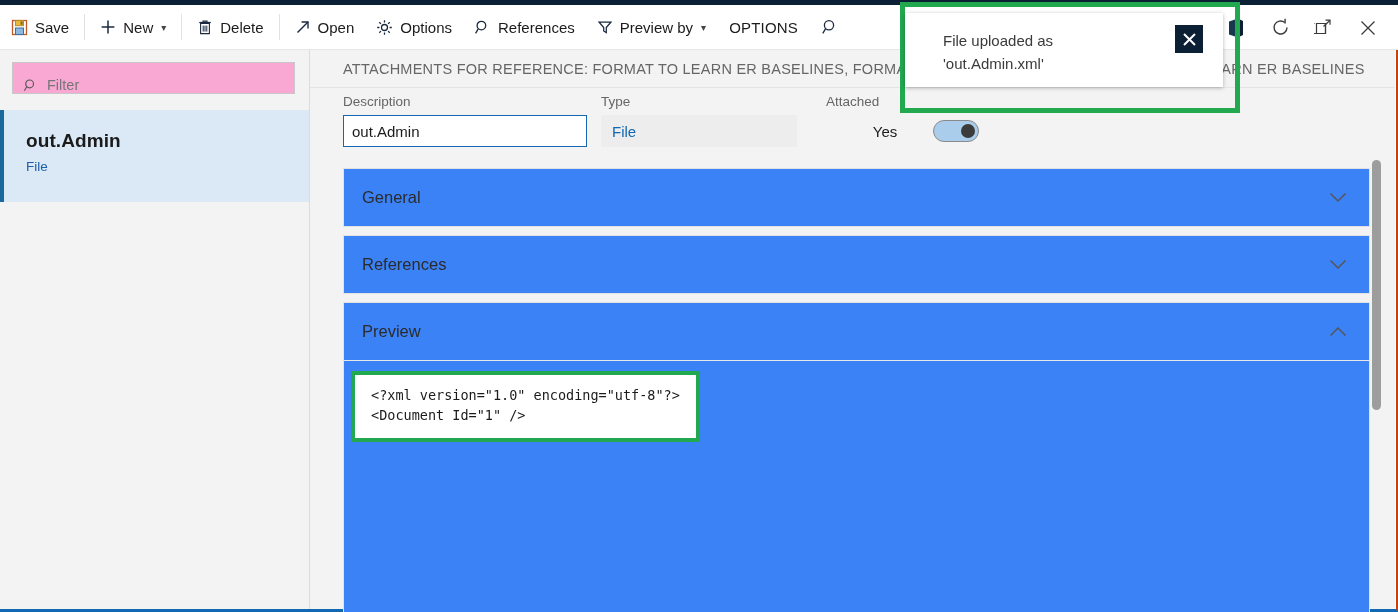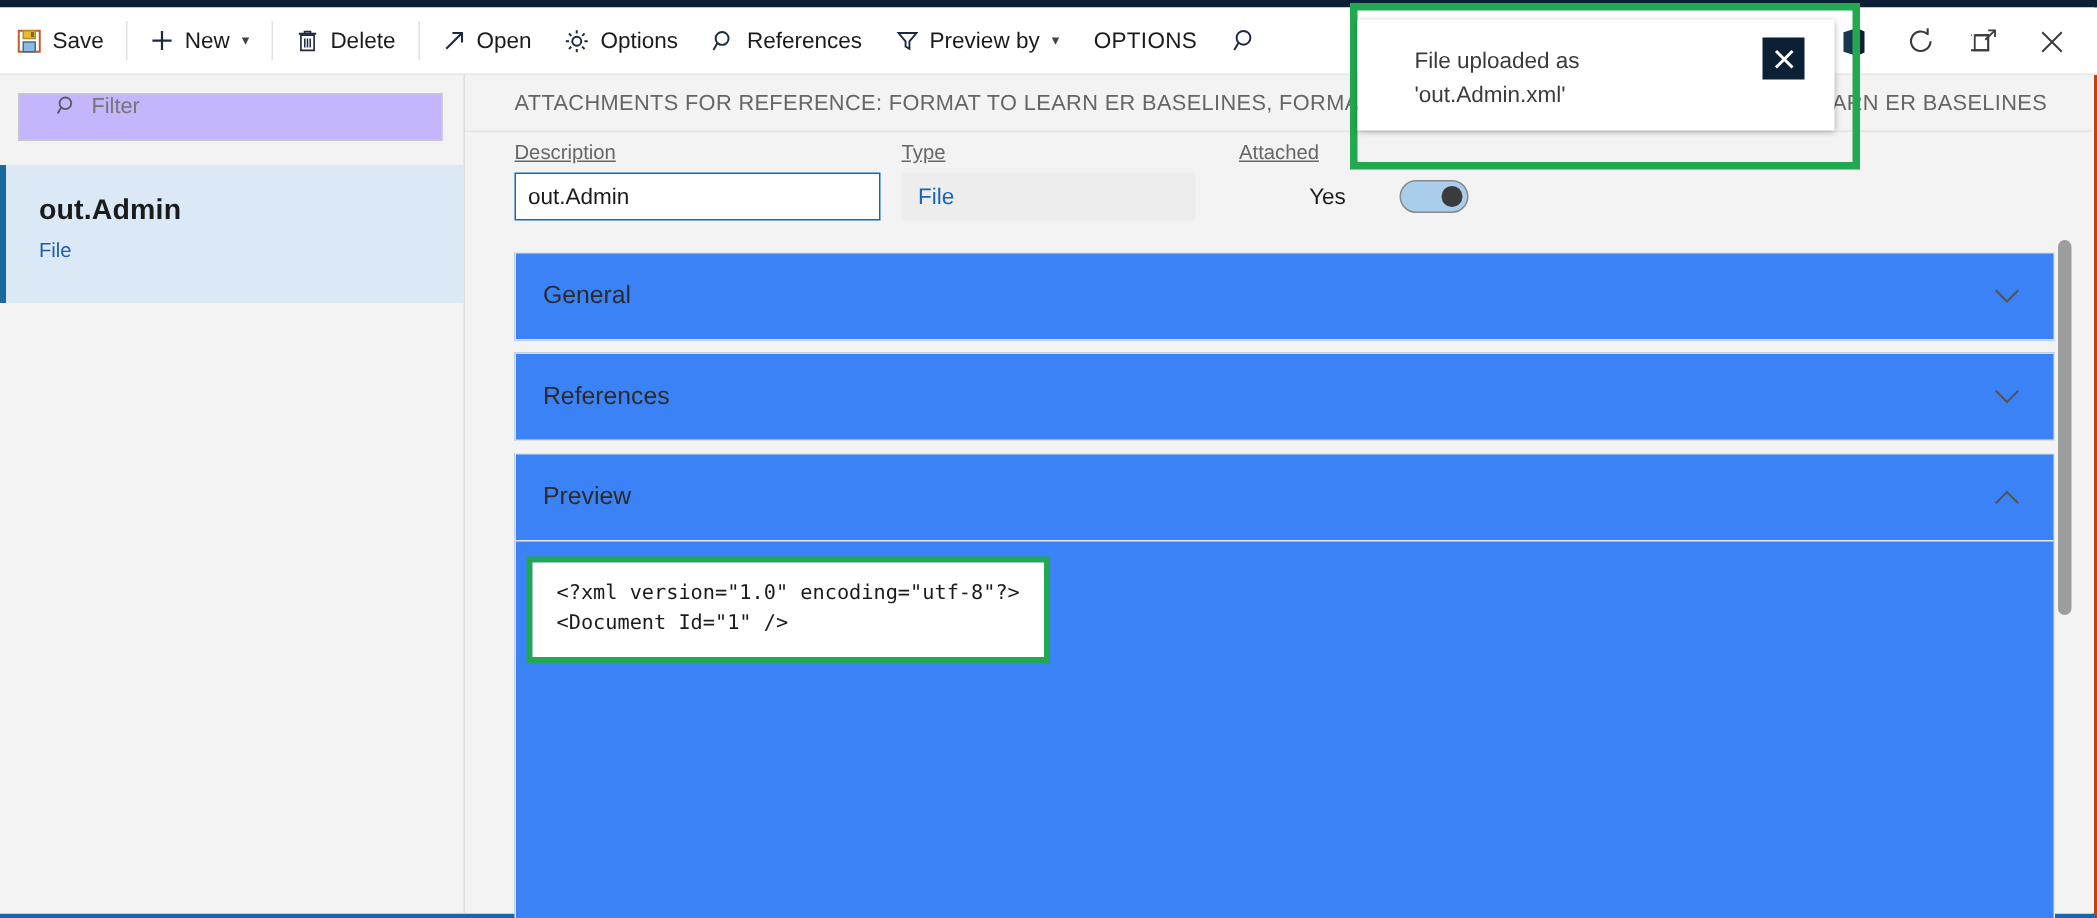--- a/index.html
+++ b/index.html
@@ -70,22 +70,22 @@
 
   
   .leftpanel {
     position: absolute; left: 0; top: 50px;
     width: 310px; height: 559px;
     background: #f3f3f3;
     border-right: 1px solid #dcdcdc;
   }
   .filterwrap { padding: 12px 14px 10px 12px; }
   .filterbox {
-    height: 32px; background: #c4b5fd; border: 1px solid #c8c8c8;
-    display: flex; align-items: flex-start; gap: 9px; padding: 0 24px;
+    height: 32px; background: #f9a8d4; border: 1px solid #c8c8c8;
+    display: flex; align-items: flex-end; gap: 9px; padding: 0 10px;
   }
   .filterbox input {
     border: 0; outline: 0; font-size: 14.5px; color: #555;
     font-family: "Liberation Sans", sans-serif; width: 100%;
     background: transparent;
   }
   .filterbox input::placeholder { color: #767676; }
   .listitem {
     margin-top: 6px;
     height: 92px; background: #dbe9f7;
@@ -99,21 +99,21 @@
   
   .main {
     position: absolute; left: 310px; top: 88px;
     width: 1085px; height: 521px;
     background: #f3f3f3;
   }
   .fields {
     display: flex; padding: 6px 0 0 33px; gap: 0;
   }
   .field { display: flex; flex-direction: column; }
-  .field-label { font-size: 13.5px; color: #666; margin-bottom: 6px; text-decoration: underline; }
+  .field-label { font-size: 13.5px; color: #666; margin-bottom: 6px; }
   .fld-desc { width: 244px; }
   .fld-type { width: 196px; margin-left: 14px; }
   .fld-att { width: 200px; margin-left: 29px; }
   .inp {
     height: 32px; background: #fff; border: 1px solid #1268b3;
     font-size: 15px; color: #1b1b1b; padding: 0 8px;
     display: flex; align-items: center; font-family: "Liberation Sans", sans-serif;
     outline: none; width: 100%;
   }
   .inp-readonly {

